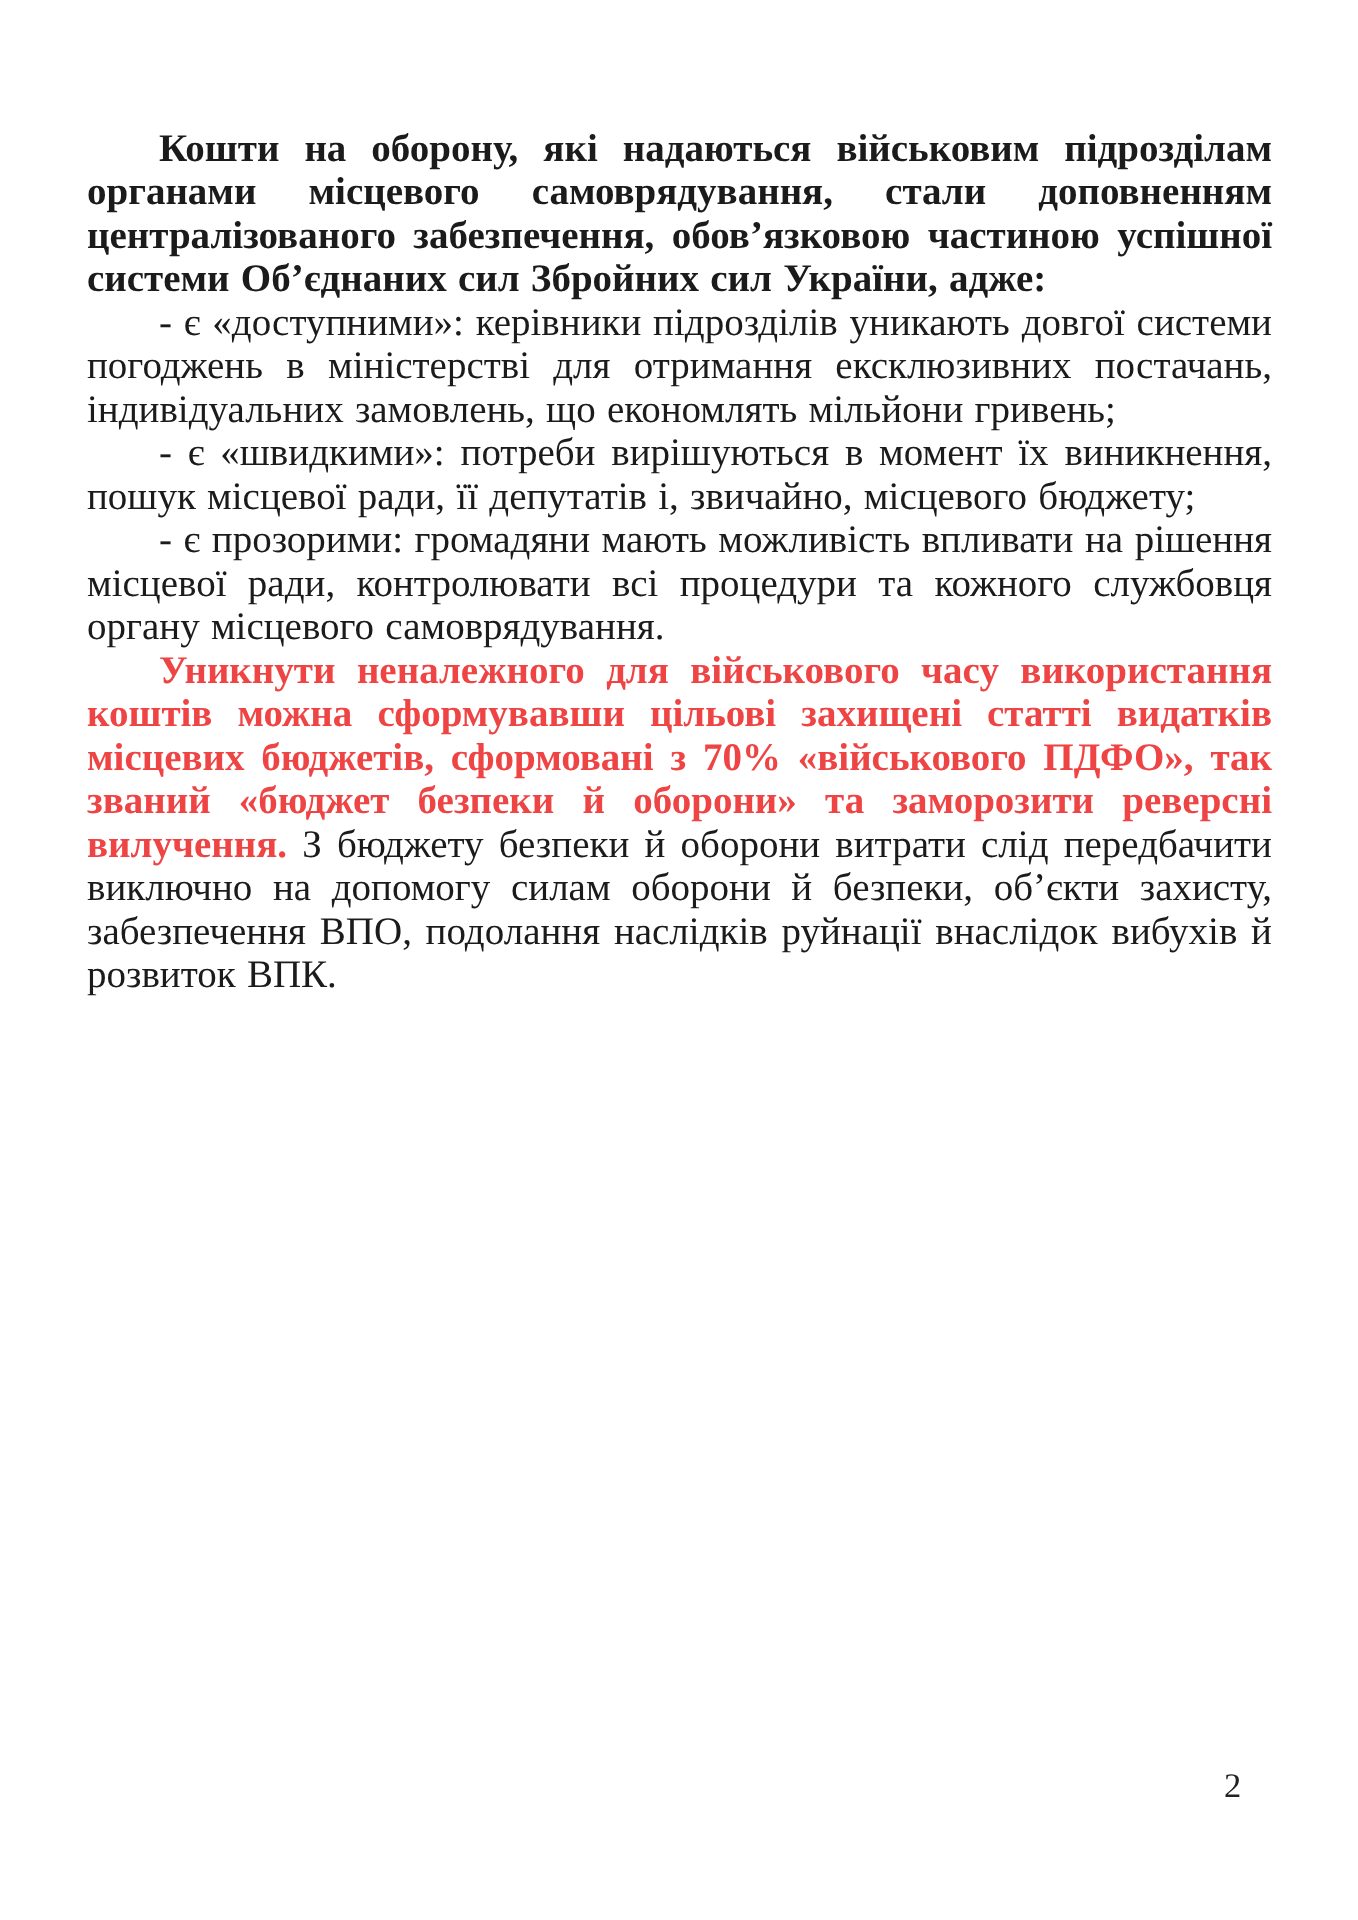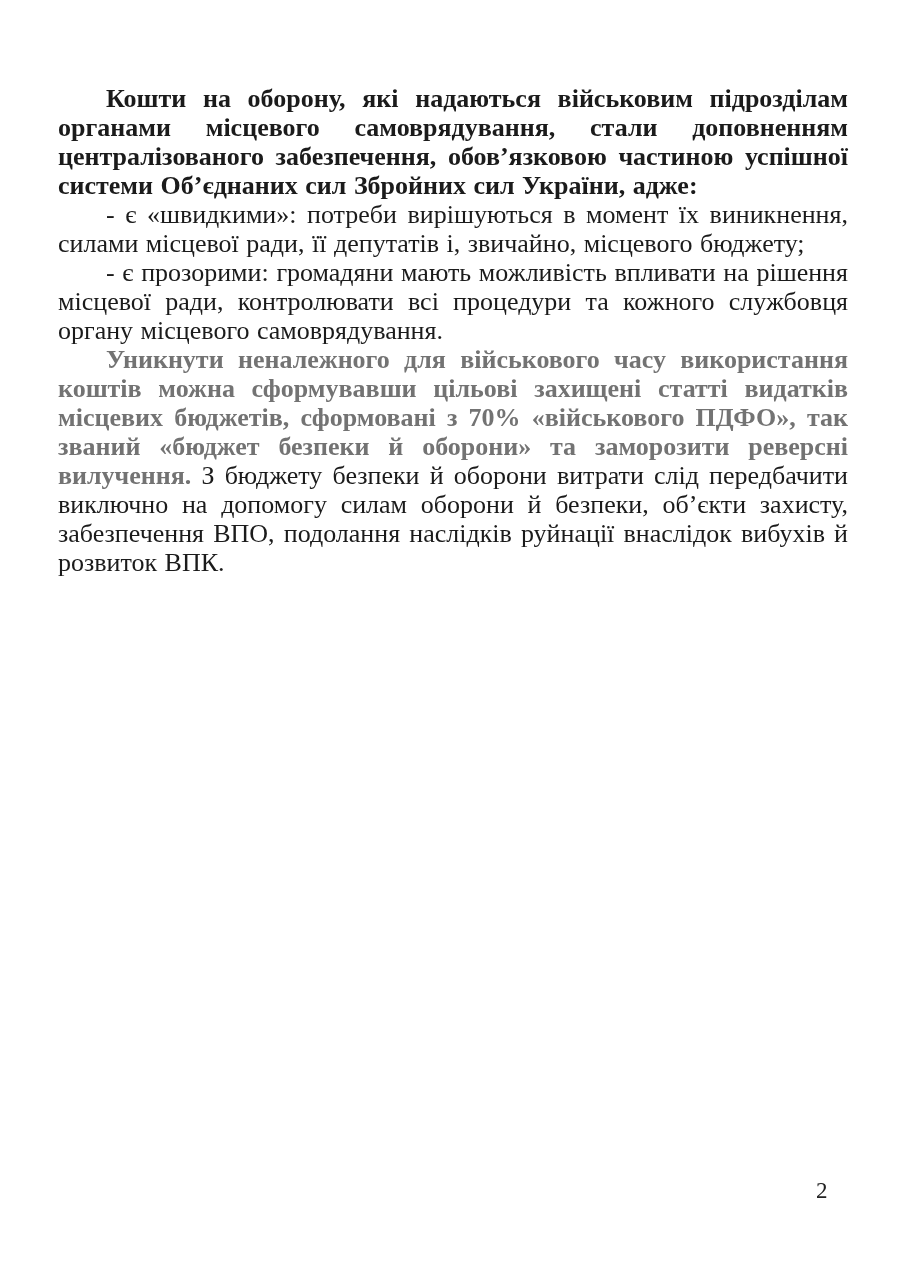--- a/index.html
+++ b/index.html
@@ -18,40 +18,41 @@
   }
   .content p{
     margin:0;
     font-size:26px;
     line-height:29px;
     text-align:justify;
     text-indent:48px;
     color:#1b1b1b;
     word-spacing:1px;
   }
-  .bold{font-weight:700;color:#737373;}
+  .bold{font-weight:700;color:#ef4444;}
   .gap{margin-top:34px;}
   .page-number{
     position:absolute;
     left:816px;top:1178px;
     font-size:23px;
     color:#222222;
     font-family:"Liberation Serif", serif;
   }
 </style>
 </head>
 <body>
 
 <div class="page">
   <div class="content">
 
     <p class="bold">Кошти на оборону, які надаються військовим підрозділам органами місцевого самоврядування, стали доповненням централізованого забезпечення, обов’язковою частиною успішної системи Об’єднаних сил Збройних сил України, адже:</p>
 
+    <p>- є «доступними»: керівники підрозділів уникають довгої системи погоджень в міністерстві для отримання ексклюзивних постачань, індивідуальних замовлень, що економлять мільйони гривень;</p>
 
-    <p>- є «швидкими»: потреби вирішуються в момент їх виникнення, силами місцевої ради, її депутатів і, звичайно, місцевого бюджету;</p>
+    <p>- є «швидкими»: потреби вирішуються в момент їх виникнення, пошук місцевої ради, її депутатів і, звичайно, місцевого бюджету;</p>
 
 
 
     <p>- є прозорими: громадяни мають можливість впливати на рішення місцевої ради, контролювати всі процедури та кожного службовця органу місцевого самоврядування.</p>
 
     <p class="gap"><span class="bold">Уникнути неналежного для військового часу використання коштів можна сформувавши цільові захищені статті видатків місцевих бюджетів, сформовані з 70% «військового ПДФО», так званий «бюджет безпеки й оборони» та заморозити реверсні вилучення.</span><span> З бюджету безпеки й оборони витрати слід передбачити виключно на допомогу силам оборони й безпеки, об’єкти захисту, забезпечення ВПО, подолання наслідків руйнації внаслідок вибухів й розвиток ВПК.</span></p>
 
 
 
 

